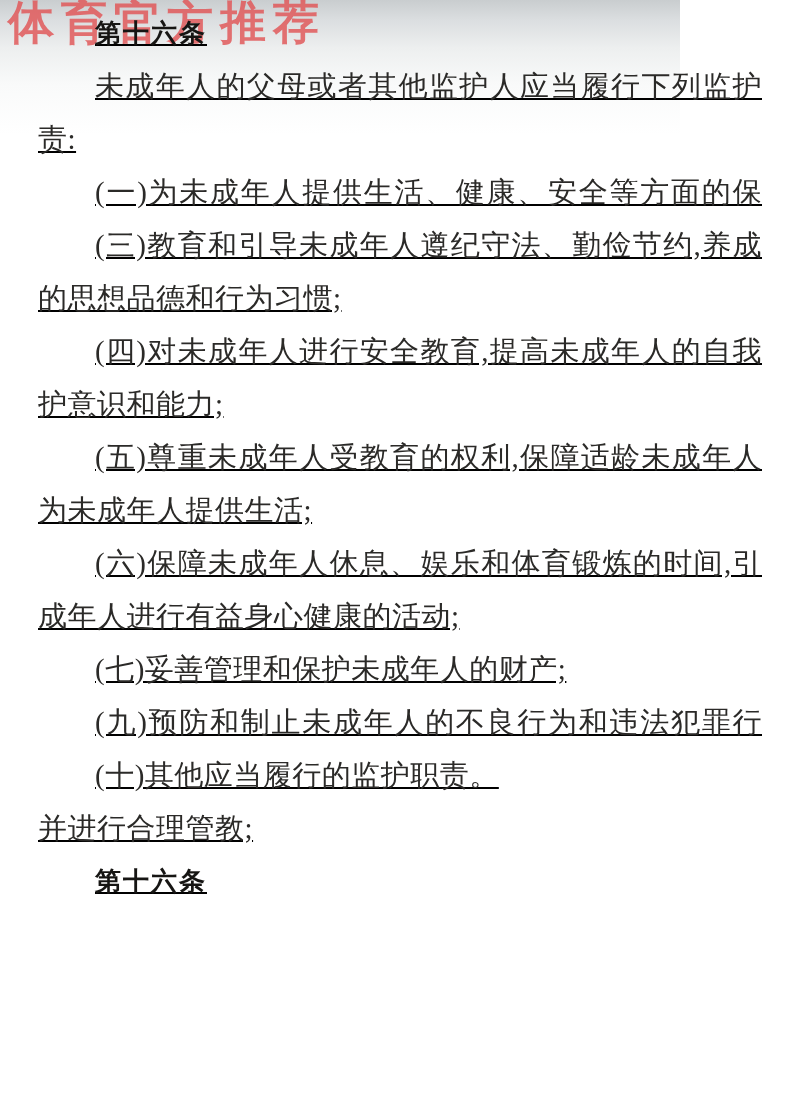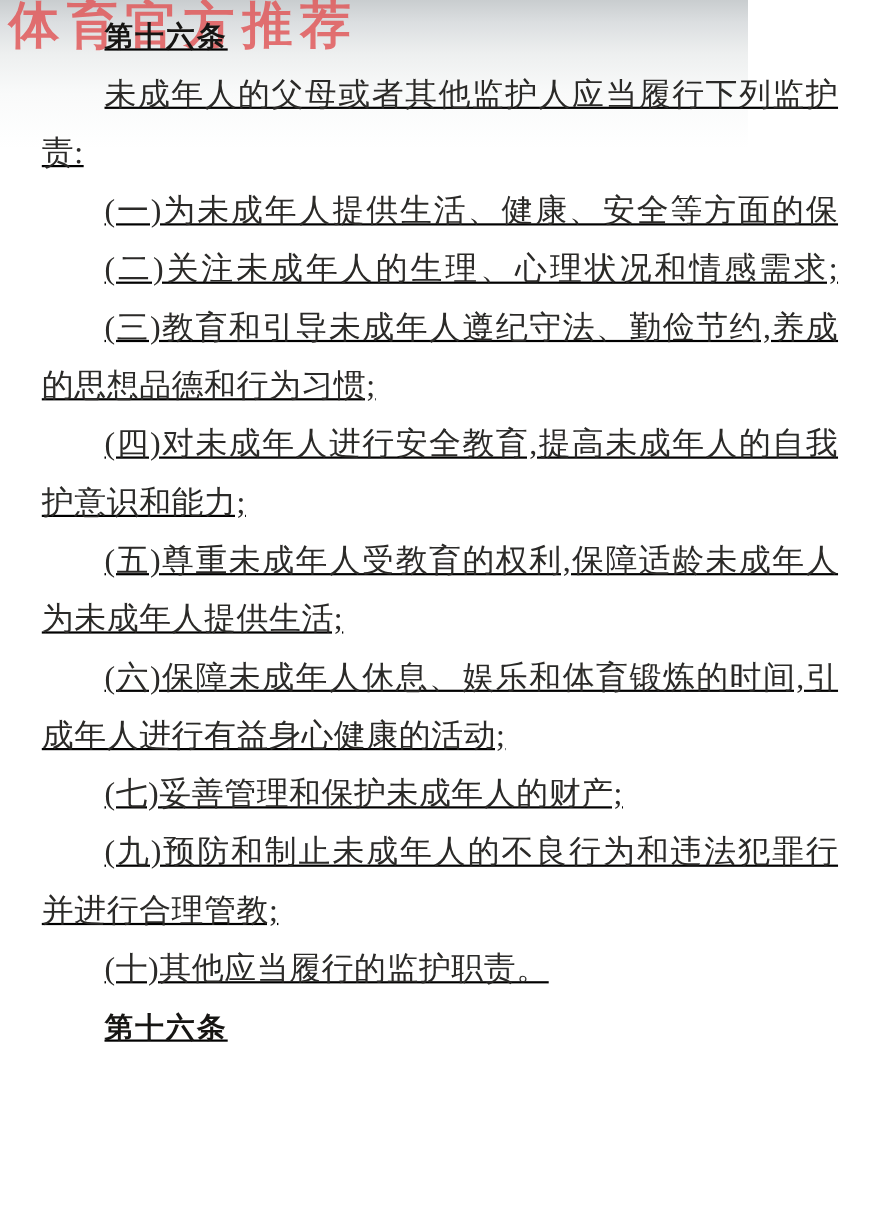--- a/index.html
+++ b/index.html
@@ -69,29 +69,28 @@
 
 <div class="page">
 
   <div class="watermark">体育官方推荐</div>
 
   <div class="content">
     <div class="line heading indent">第十六条</div>
     <div class="line indent fill">未成年人的父母或者其他监护人应当履行下列监护职</div>
     <div class="line">责:</div>
     <div class="line indent fill">(一)为未成年人提供生活、健康、安全等方面的保障;</div>
-    <div class="line indent fill">(二)关注未成年人的生理、心理状况和情感需求;</div>
     <div class="line indent fill">(三)教育和引导未成年人遵纪守法、勤俭节约,养成良好</div>
     <div class="line">的思想品德和行为习惯;</div>
     <div class="line indent fill">(四)对未成年人进行安全教育,提高未成年人的自我保</div>
     <div class="line">护意识和能力;</div>
     <div class="line indent fill">(五)尊重未成年人受教育的权利,保障适龄未成年人依</div>
     <div class="line">为未成年人提供生活;</div>
     <div class="line indent fill">(六)保障未成年人休息、娱乐和体育锻炼的时间,引导未</div>
     <div class="line">成年人进行有益身心健康的活动;</div>
     <div class="line indent">(七)妥善管理和保护未成年人的财产;</div>
     <div class="line indent fill">(九)预防和制止未成年人的不良行为和违法犯罪行为,</div>
+    <div class="line indent">(十)其他应当履行的监护职责。</div>
     <div class="line">并进行合理管教;</div>
-    <div class="line indent">(十)其他应当履行的监护职责。</div>
     <div class="line heading indent">第十六条</div>
   </div>
 
 </div>
 
 </body></html>

